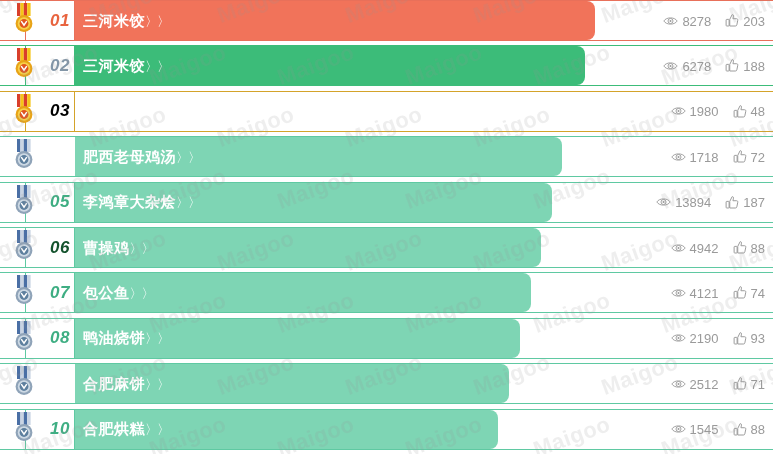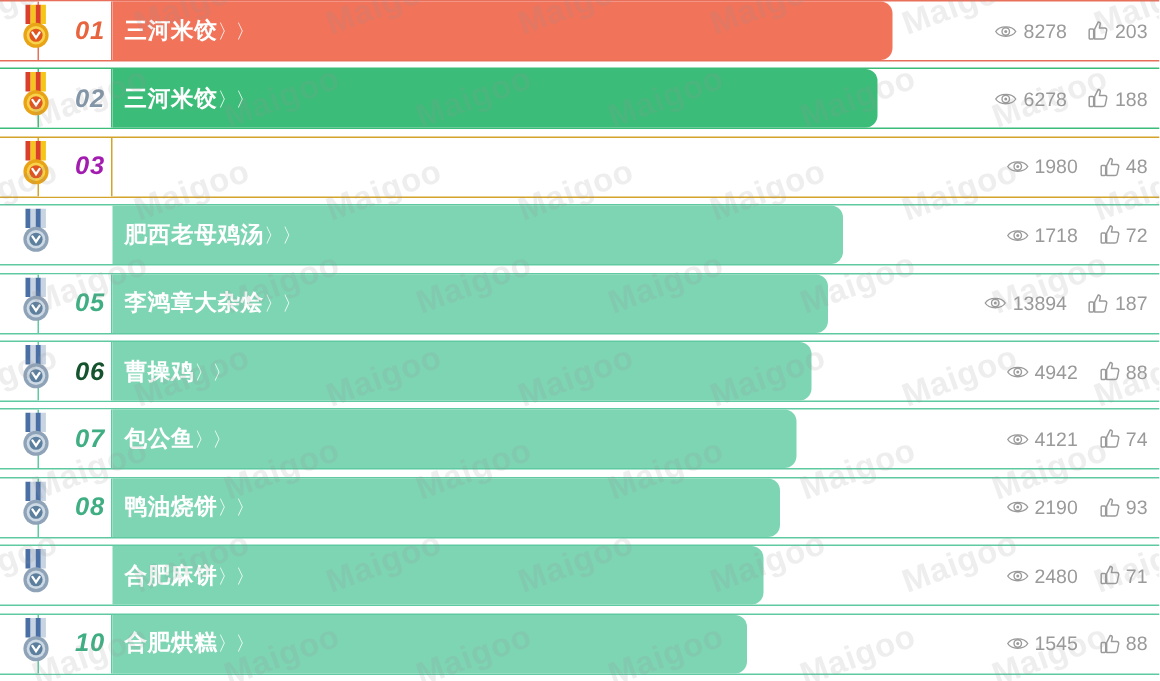--- a/index.html
+++ b/index.html
@@ -252,21 +252,21 @@
             <rect x="1.2" y="6.3" width="3.2" height="7.1" rx="0.7" fill="none" stroke="#9a9a9a" stroke-width="1.05"></rect>
           </svg>
           <span>188</span>
         </div>
       </div>
     </div>
     <div class="rank-row" style="top: 90.8px; border-top-color: rgb(212, 163, 42); border-bottom-color: rgb(212, 163, 42);">
       <div class="bar" style="width: 497px;"></div>
       <div class="bar-label"><span>泥鳅挂面</span><span class="arrows">〉〉</span></div>
       <div class="rank-cell" style="border-left-color: rgb(212, 163, 42); border-right-color: rgb(212, 163, 42);">
-        <div class="rank-num" style="color: #a21caf;">03</div>
+        <div class="rank-num" style="color: #000000;">03</div>
       </div>
       <div class="medal"><svg width="28" height="32" viewBox="0 0 28 32">
           <rect x="7" y="0" width="3.4" height="13" fill="#d93f2b"></rect>
           <rect x="10.4" y="0" width="3.4" height="13" fill="#f5c518"></rect>
           <rect x="13.8" y="0" width="3.4" height="13" fill="#d93f2b"></rect>
           <rect x="17.2" y="0" width="3.4" height="13" fill="#f5c518"></rect>
           <circle cx="14" cy="20.5" r="8.4" fill="#e8a317"></circle>
           <circle cx="14" cy="20.5" r="6.2" fill="#f7d24a"></circle>
           <circle cx="14" cy="20.5" r="4.4" fill="#e0541f"></circle>
           <path d="M11.6 18.6 L14 22.1 L16.4 18.6" stroke="#fff" stroke-width="1.5" fill="none" stroke-linecap="round"></path>
@@ -469,21 +469,21 @@
           <circle cx="14" cy="20.5" r="4.4" fill="#5d7f9e"></circle>
           <path d="M11.6 18.6 L14 22.1 L16.4 18.6" stroke="#fff" stroke-width="1.5" fill="none" stroke-linecap="round"></path>
         </svg></div>
       <div class="stats">
         <div class="stat">
           <svg width="15" height="13" viewBox="0 0 18 13">
             <path d="M1 6.5 C4 1.5 14 1.5 17 6.5 C14 11.5 4 11.5 1 6.5 Z" fill="none" stroke="#9a9a9a" stroke-width="1.1"></path>
             <circle cx="9" cy="6.5" r="3" fill="none" stroke="#9a9a9a" stroke-width="1.1"></circle>
             <circle cx="9" cy="6.5" r="1.2" fill="#9a9a9a"></circle>
           </svg>
-          <span>2480</span>
+          <span>2512</span>
         </div>
         <div class="stat">
           <svg width="14" height="14" viewBox="0 0 15 15">
             <path d="M5.1 6.3 L7.6 1.3 C8.6 1.1 9.3 1.8 9.1 2.8 L8.5 5.6 L12.4 5.6 C13.3 5.6 13.9 6.3 13.7 7.2 L12.7 12.1 C12.6 12.9 12 13.4 11.2 13.4 L5.1 13.4 Z" fill="none" stroke="#9a9a9a" stroke-width="1.05" stroke-linejoin="round"></path>
             <rect x="1.2" y="6.3" width="3.2" height="7.1" rx="0.7" fill="none" stroke="#9a9a9a" stroke-width="1.05"></rect>
           </svg>
           <span>71</span>
         </div>
       </div>
     </div>

